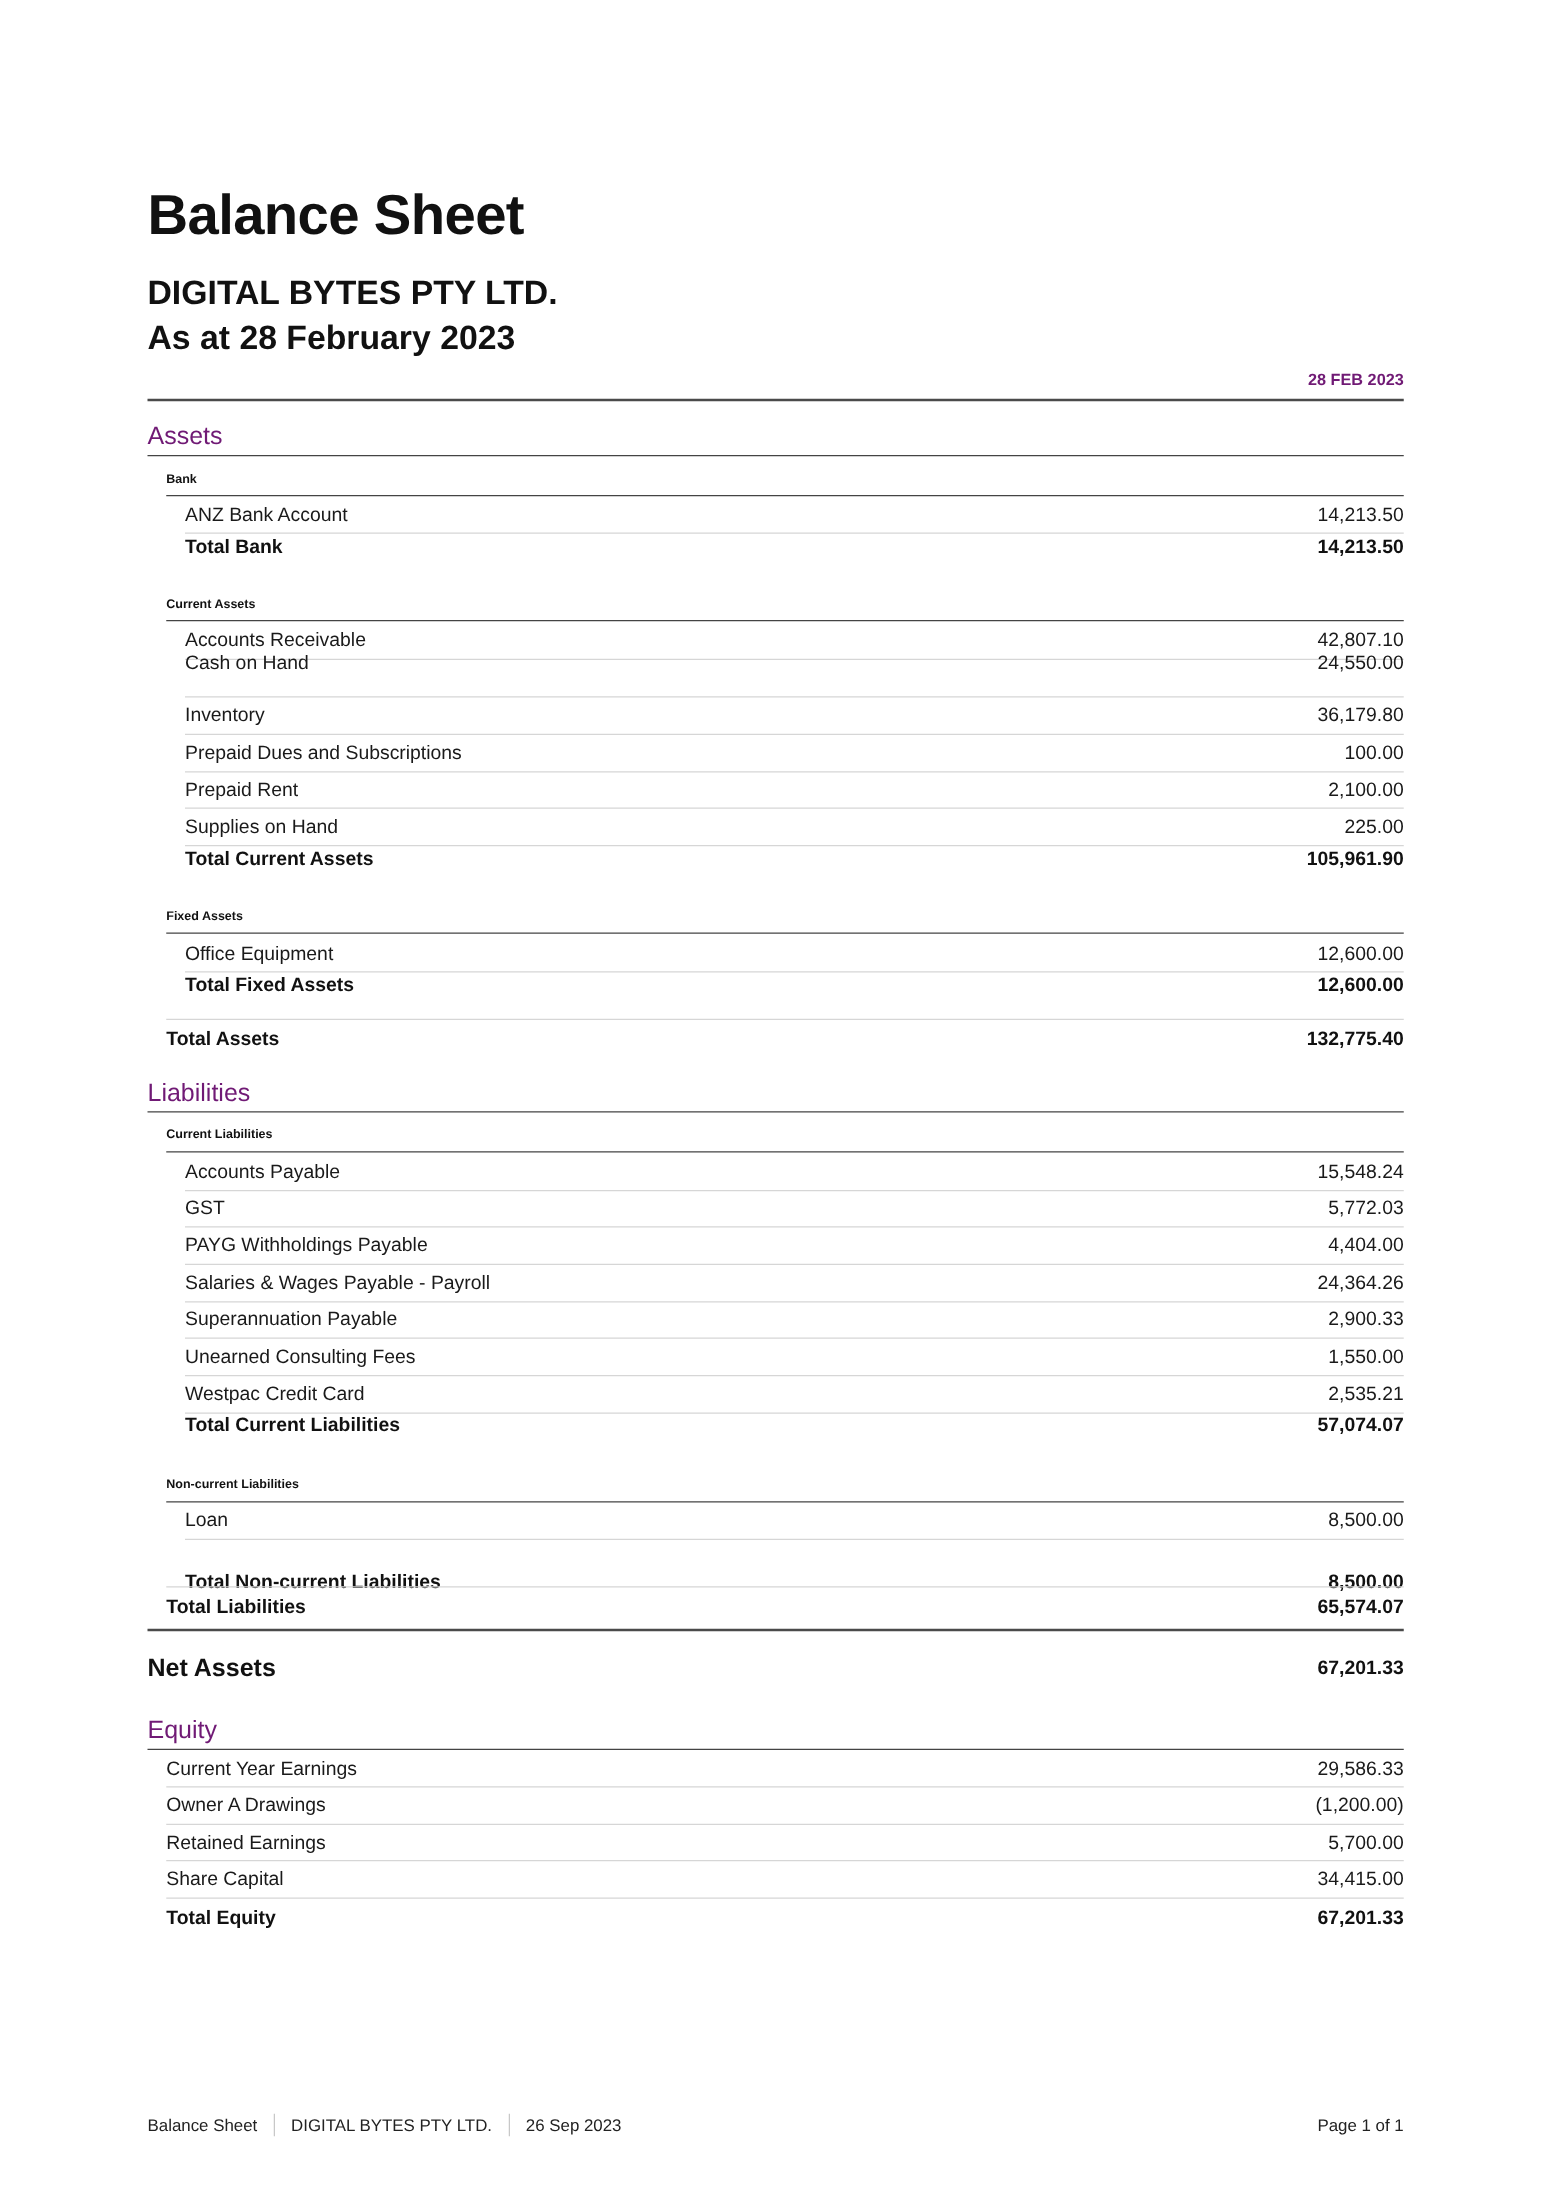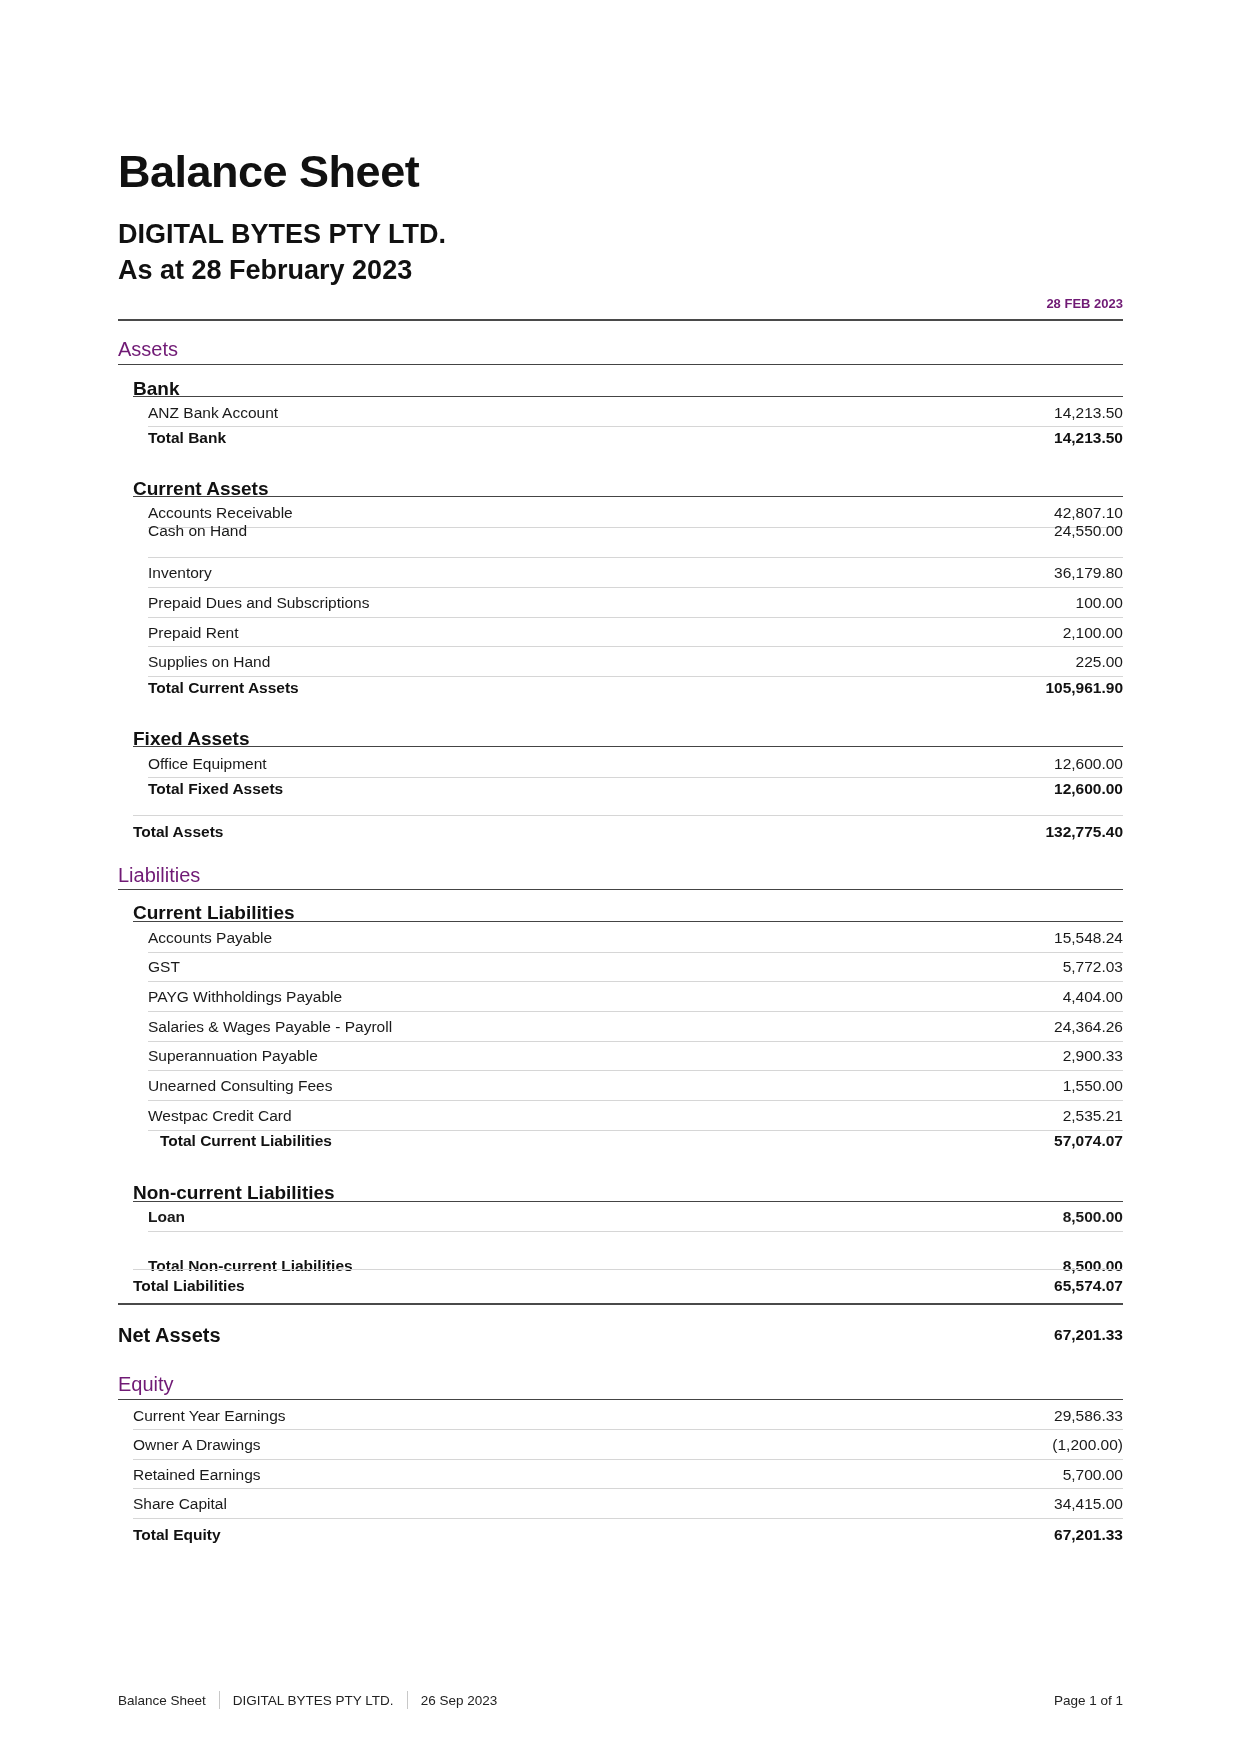--- a/index.html
+++ b/index.html
@@ -7,21 +7,21 @@
          font-family: "Liberation Sans", "DejaVu Sans", sans-serif; color: #111; }
   .abs { position: absolute; }
   .title { left: 118px; top: 146px; font-size: 45px; font-weight: bold; letter-spacing: -0.5px; color: #111; }
   .company { left: 118px; top: 219px; font-size: 27px; font-weight: bold; color: #111; }
   .asat { left: 118px; top: 255px; font-size: 27px; font-weight: bold; color: #111; }
   .coldate { right: 118px; top: 296px; font-size: 13px; font-weight: bold; color: #701a75; }
   .rule-dark { position: absolute; height: 0; border-top: 2px solid #4a4a4a; right: 118px; }
   .rule-mid { position: absolute; height: 0; border-top: 1.5px solid #444; right: 118px; }
   .rule-light { position: absolute; height: 0; border-top: 1.5px solid #d6d6d6; right: 118px; }
   .sec { left: 118px; font-size: 20px; color: #701a75; }
-  .sub { left: 133px; font-size: 19px; font-weight: bold; color: #111; }
+  .sub { left: 133px; font-size: 10px; font-weight: bold; color: #111; }
   .row { position: absolute; left: 148px; right: 118px; height: 22px; font-size: 15.5px; color: #1a1a1a; display: flex; justify-content: space-between; align-items: center; }
   .row.l1 { left: 133px; text-align: center; }
   .row.bold { font-weight: bold; color: #111; }
   .netassets { position: absolute; left: 118px; right: 118px; height: 26px; display: flex; justify-content: space-between; align-items: center; }
   .netassets .lbl { font-size: 20px; font-weight: bold; }
   .netassets .val { font-size: 15.5px; font-weight: bold; }
   .footer { position: absolute; left: 118px; right: 118px; top: 1690px; height: 20px; font-size: 13.5px; color: #222; display: flex; justify-content: space-between; align-items: center; }
   .footer .left { display: flex; align-items: center; }
   .footer .sep { display: inline-block; width: 1px; height: 18px; background: #c8c8c8; margin: 0 13px; }
 </style>
@@ -137,28 +137,28 @@
 <div class="row" style="top:1075px;">
   <span>Unearned Consulting Fees</span>
   <span>1,550.00</span>
 </div>
 <div class="rule-light" style="left:148px; top:1100px;"></div>
 <div class="row" style="top:1105px;">
   <span>Westpac Credit Card</span>
   <span>2,535.21</span>
 </div>
 <div class="rule-light" style="left:148px; top:1130px;"></div>
-<div class="row bold" style="top:1130px;margin-left:12px;">
+<div class="row bold" style="top:1130px;">
   <span>Total Current Liabilities</span>
   <span>57,074.07</span>
 </div>
 
 <div class="abs sub" style="top:1182px;">Non-current Liabilities</div>
 <div class="rule-mid" style="left:133px; top:1201px;"></div>
-<div class="row" style="top:1206px;font-weight:bold;">
+<div class="row" style="top:1206px;">
   <span>Loan</span>
   <span>8,500.00</span>
 </div>
 <div class="rule-light" style="left:148px; top:1231px;"></div>
 <div class="row bold" style="top:1255px;">
   <span>Total Non-current Liabilities</span>
   <span>8,500.00</span>
 </div>
 
 <div class="rule-light" style="left:133px; top:1269px;"></div>

